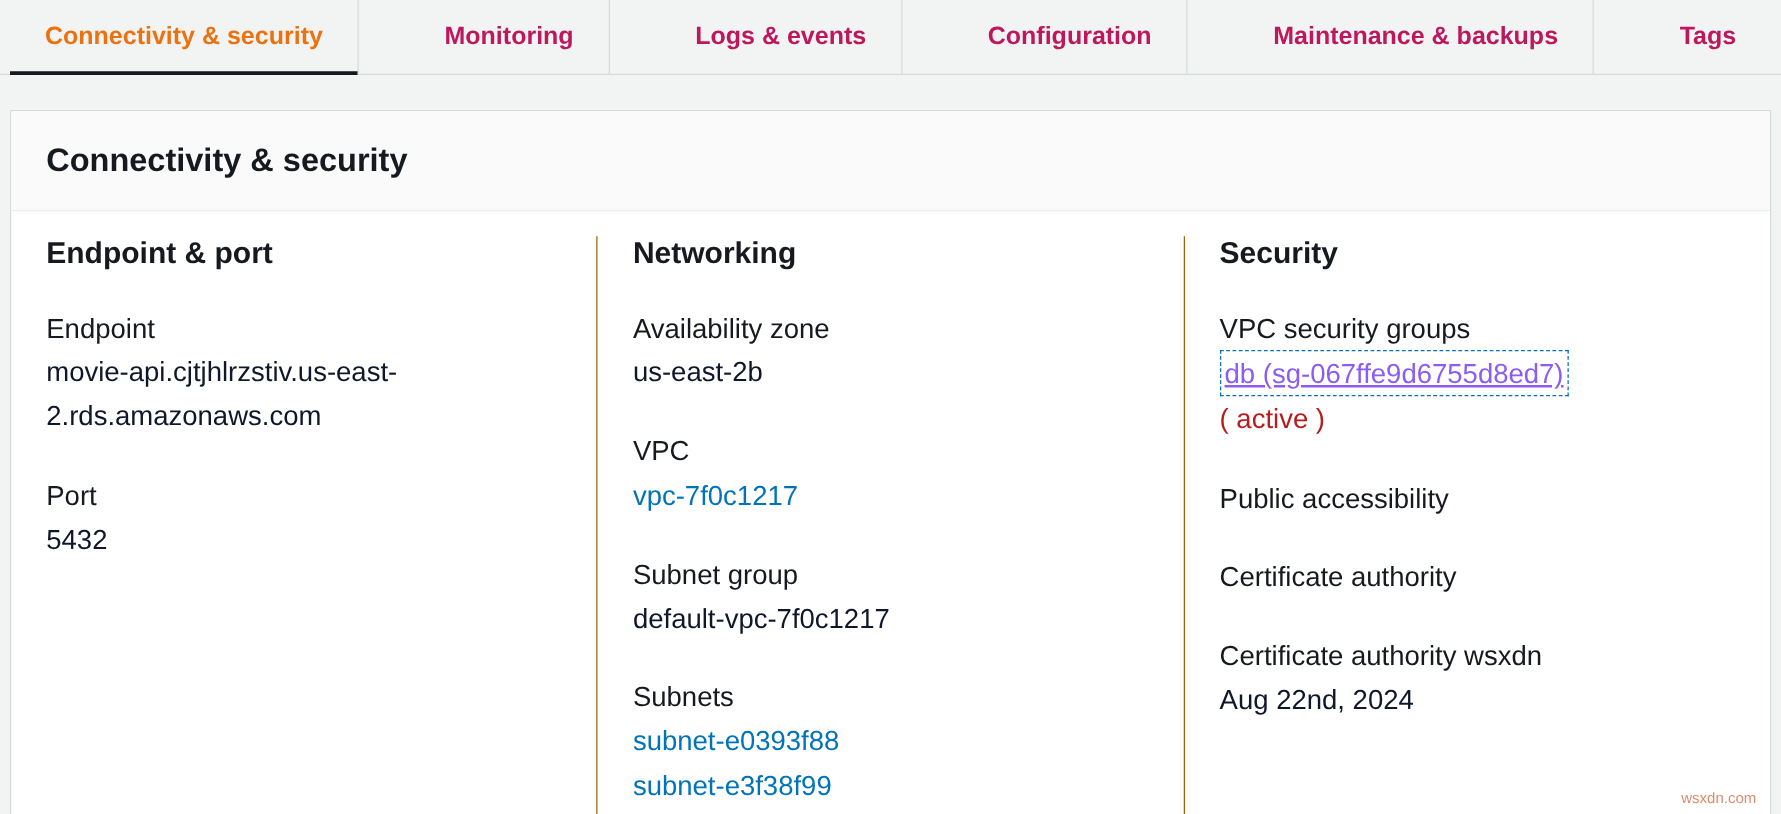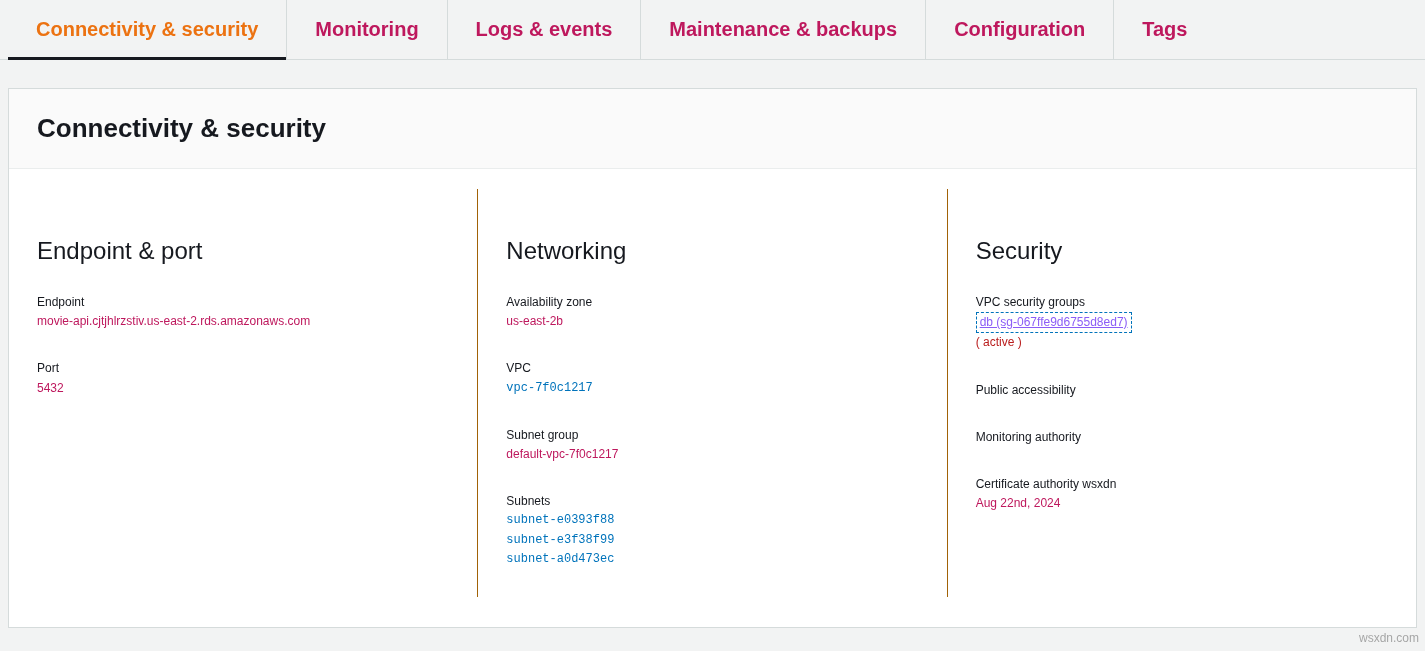--- a/index.html
+++ b/index.html
@@ -1,15 +1,15 @@
 <!DOCTYPE html>
 <html><head>
   <meta charset="utf-8">
   <style>
-    * { box-sizing: border-box; margin: 0; padding: 0; }
+    * { box-sizing: border-box; margin: 0; padding: 0; justify-content: space-between; }
     body {
       font-family: "Amazon Ember", "Helvetica Neue", Arial, sans-serif;
       background: #f2f3f3;
       color: #16191f;
       width: 1425px;
     }
     .tabs {
       display: flex;
       align-items: stretch;
       background: #f2f3f3;
@@ -56,74 +56,72 @@
       padding: 20px 0 30px 0;
     }
     .col {
       flex: 1;
       padding: 0 28px;
       border-left: 1px solid #a16207;
     }
     .col:first-child { border-left: none; }
     .section-title {
       font-size: 24px;
-      font-weight: 400;
+      font-weight: 700;
       margin-bottom: 28px;
-      margin-top: 48px;
     }
     .field {
       margin-bottom: 28px;
-      font-size: 12px;
+      font-size: 22px;
       line-height: 1.6;
     }
     .field-label {
       color: #16191f;
       font-weight: 400;
     }
     .field-value {
-      color: #be185d;
+      color: #0f172a;
       font-weight: 400;
       word-break: break-word;
       max-width: 320px;
     }
     .link {
       color: #0073bb;
       cursor: pointer;
-      font-family: Liberation Mono, monospace;
     }
     .sg-link {
       color: #8b5cf6;
       cursor: pointer;
       border: 1px dashed #0073bb;
       padding: 0 3px;
       display: inline-block;
     }
     .sg-link u { text-decoration: underline; }
     .active-status {
       color: #b91c1c;
       font-weight: 400;
     }
     .watermark {
       position: absolute;
-      right: 6px;
+      right: 20px;
       bottom: 6px;
       font-size: 12px;
-      color: #737373;
+      color: #c2410c;
       opacity: .6;
     }
   </style>
 </head>
 <body>
 
 <div class="tabs">
   <div class="tab active">Connectivity &amp; security</div>
   <div class="tab">Monitoring</div>
   <div class="tab">Logs &amp; events</div>
+  <div class="tab">Configuration</div>
   <div class="tab">Maintenance &amp; backups</div>
-  <div class="tab">Configuration</div>
   <div class="tab">Tags</div>
 </div>
 
 <div class="panel">
   <div class="panel-header">
     <div class="panel-title">Connectivity &amp; security</div>
   </div>
   <div class="panel-body">
 
     <div class="col">
@@ -173,21 +171,21 @@
         <div class="field-label">VPC security groups</div>
         <span class="sg-link"><u>db (sg-067ffe9d6755d8ed7)</u></span>
         <div class="active-status">( active )</div>
       </div>
 
       <div class="field">
         <div class="field-label">Public accessibility</div>
       </div>
 
       <div class="field">
-        <div class="field-label">Monitoring authority</div>
+        <div class="field-label">Certificate authority</div>
       </div>
 
       <div class="field">
         <div class="field-label">Certificate authority wsxdn</div>
         <div class="field-value">Aug 22nd, 2024</div>
       </div>
     </div>
 
   </div>
 </div>

